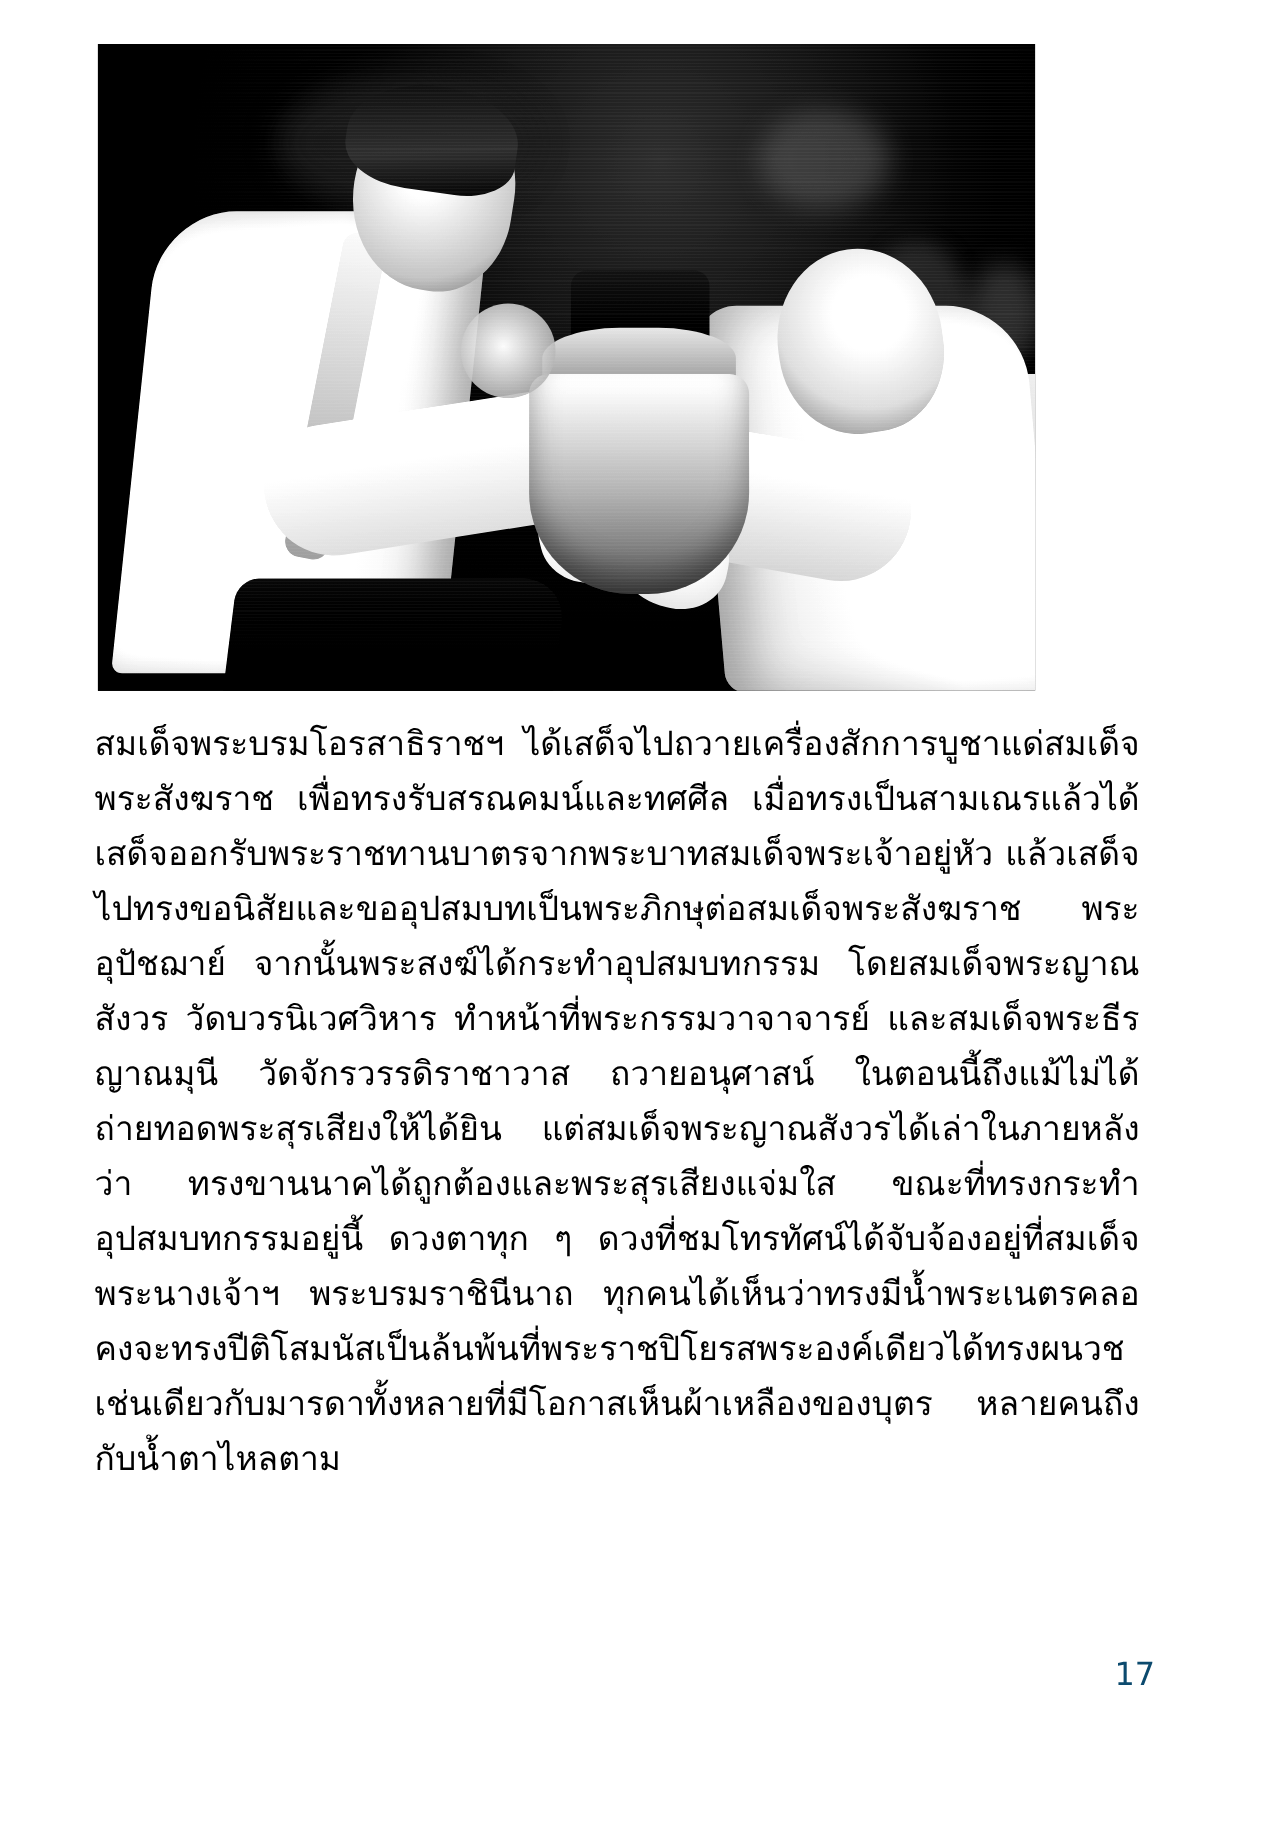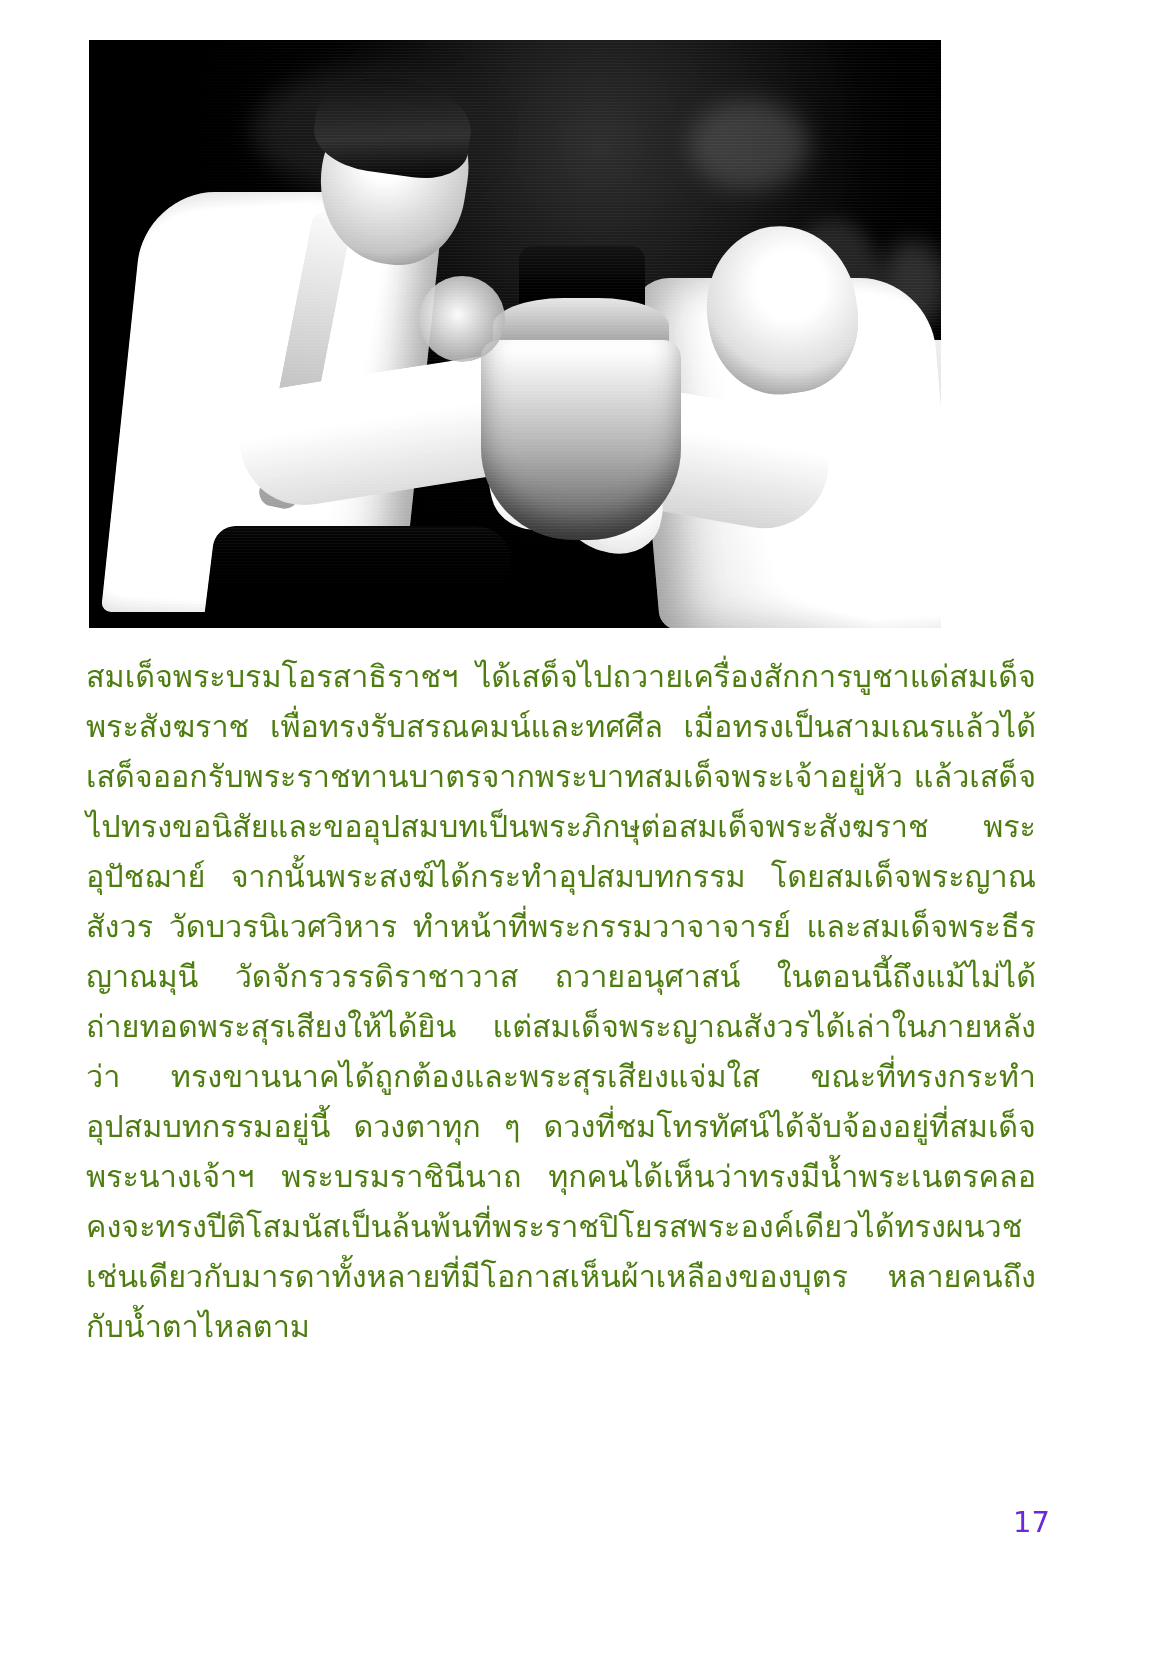--- a/index.html
+++ b/index.html
@@ -197,32 +197,32 @@
     opacity: .9;
   }
 
   
   .body-text {
     margin-top: 24px;
     width: 950px;
     font-size: 30.5px;
     line-height: 50px;
     letter-spacing: 0px;
-    color: #4d7c0f;
+    color: #000000;
     text-align: justify;
     text-justify: inter-word;
   }
   .body-text p { margin: 0; }
   .page-number {
     position: absolute;
     right: 104px;
     bottom: 130px;
     font-size: 29px;
     line-height: 1;
-    color: #6d28d9;
+    color: #0c4a6e;
   }
 </style>
 </head>
 <body>
 
 <div class="page">
   <div class="page-inner">
 
     <div class="photo-frame">
       <div class="ph-bg"></div>

